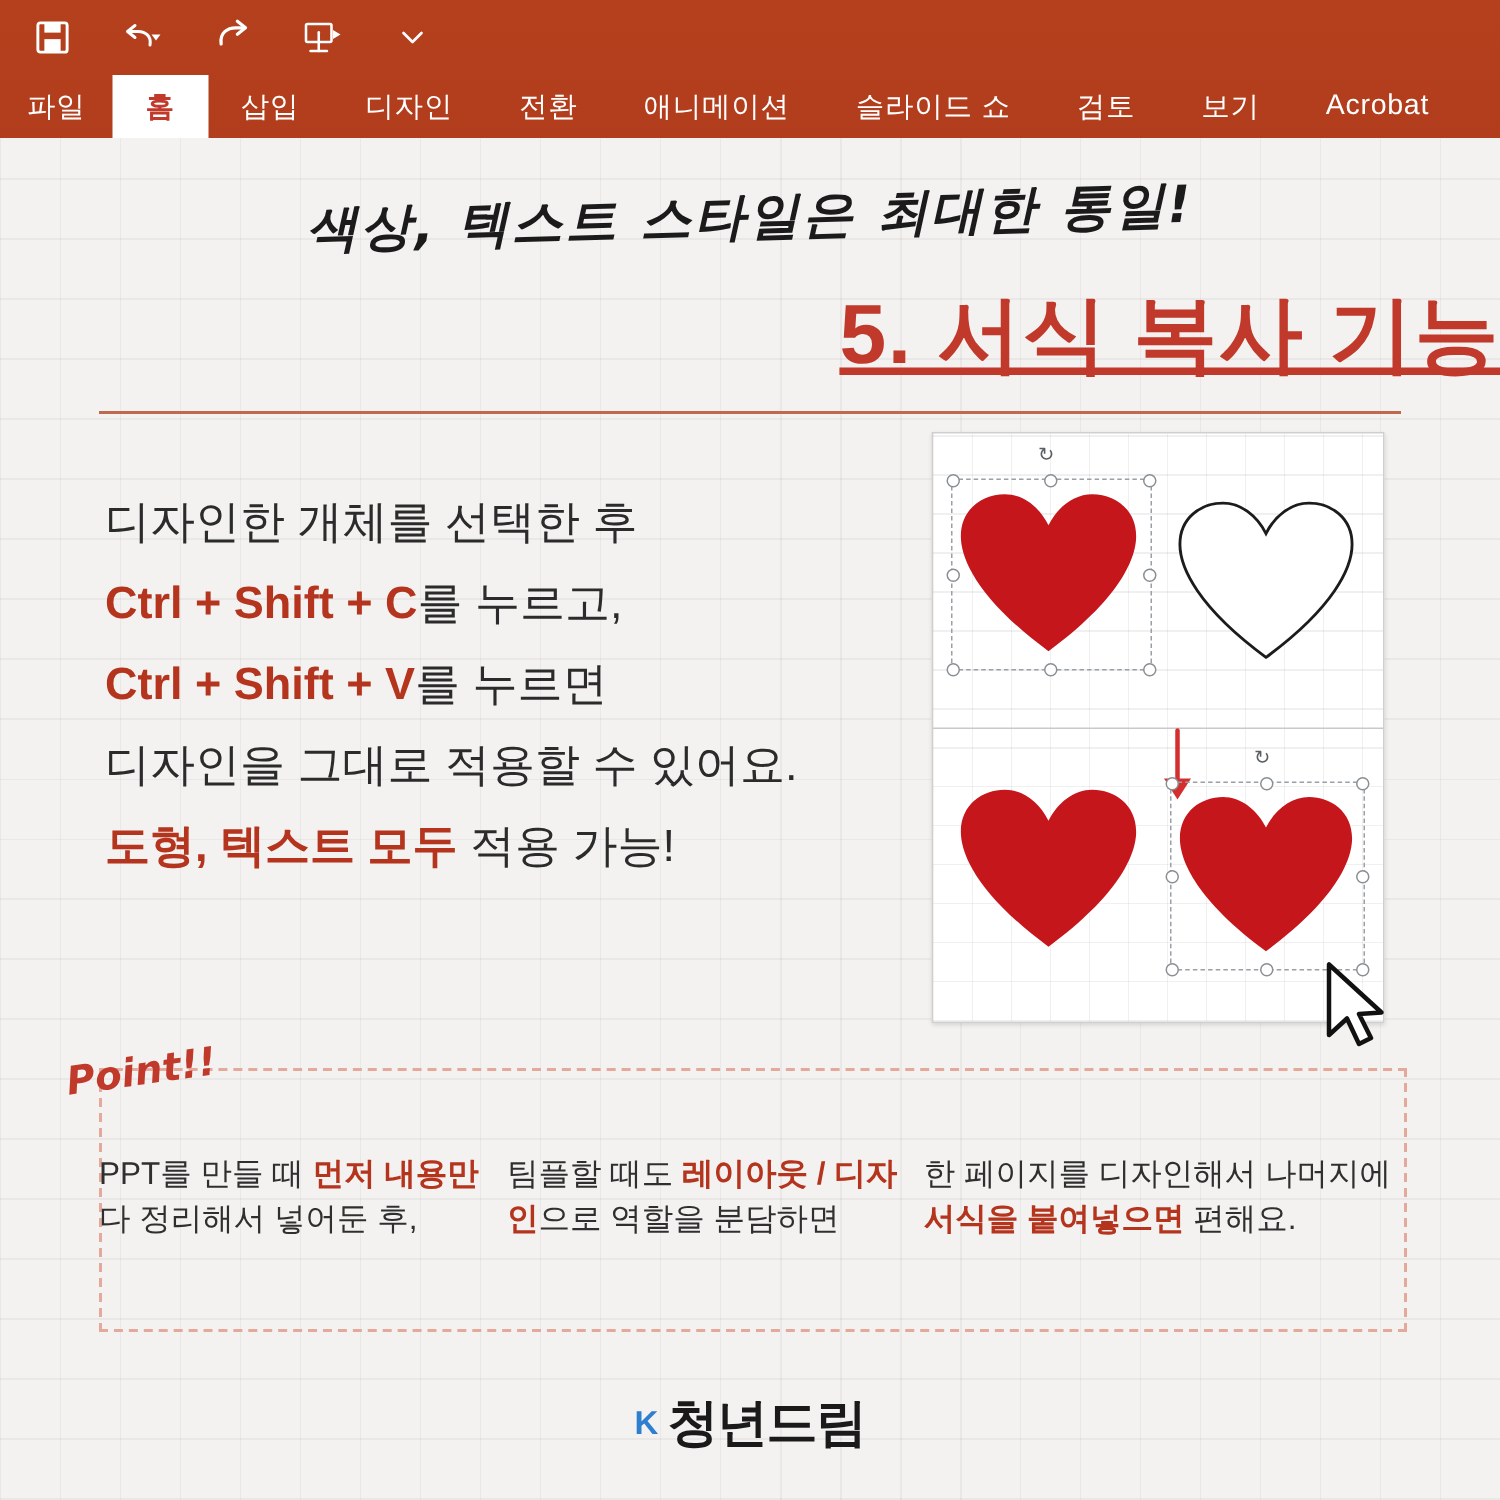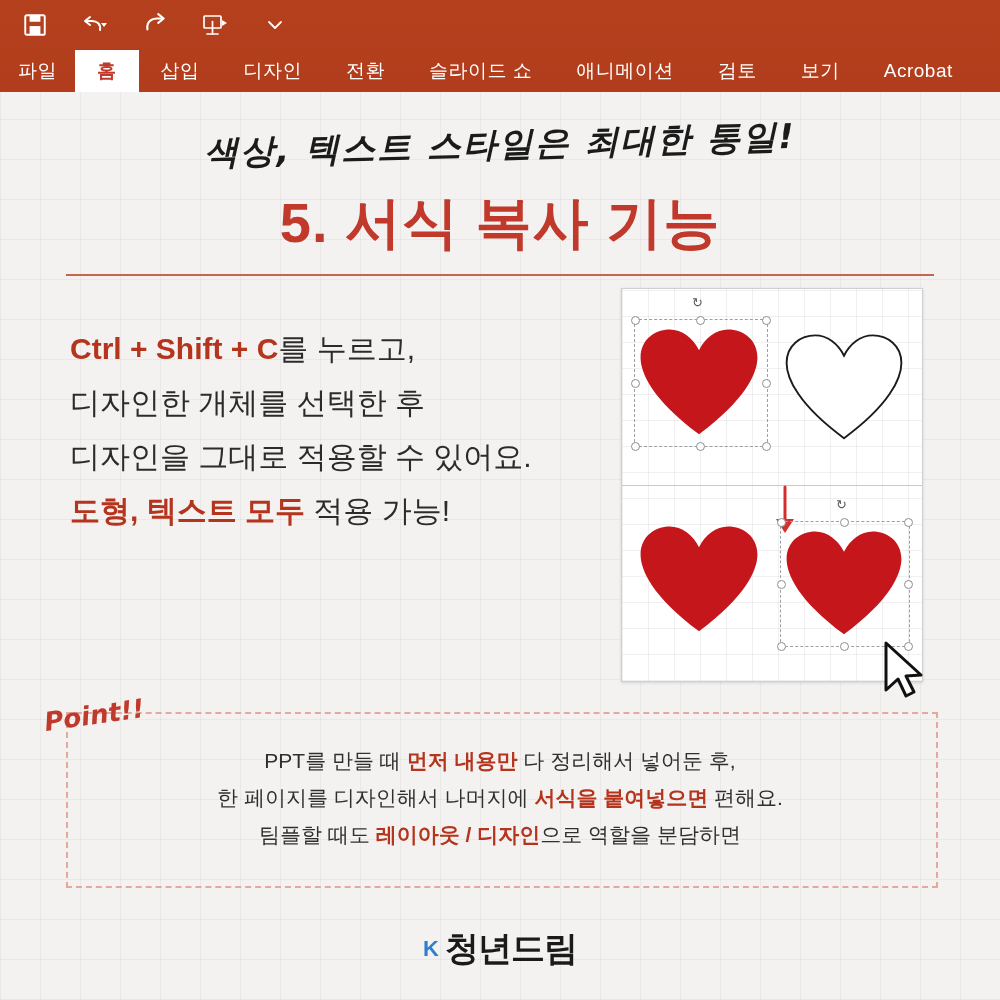--- a/index.html
+++ b/index.html
@@ -83,25 +83,26 @@
     font-family: "DejaVu Sans", sans-serif;
     font-weight: bold;
     font-style: italic;
     letter-spacing: 2px;
     transform: rotate(-1.6deg);
   }
   .headline {
     position: absolute;
     top: 186px;
     left: 0; width: 1000px;
-    text-align: center;
+    text-align: right;
     color: #c0392b;
     font-size: 56px;
     font-weight: bold;
     letter-spacing: 1px;
+    text-decoration: underline;
   }
   .rule {
     position: absolute;
     top: 274px;
     left: 66px;
     width: 868px;
     height: 2px;
     background: #c0694f;
   }
 
@@ -187,21 +188,21 @@
     height: 172px;
     border: 2px dashed #e3a99a;
   }
   .point-text {
     position: absolute;
     top: 712px;
     left: 66px;
     width: 868px;
     height: 172px;
     display: flex;
-    flex-direction: column;
+    flex-direction: row;
     align-items: center;
     justify-content: center;
     gap: 7px;
     color: #2f2f2f;
     font-size: 21px;
     line-height: 30px;
   }
   .point-badge {
     position: absolute;
     top: 700px;
@@ -290,47 +291,50 @@
       <div class="tab">
           <span>삽입</span>
         </div>
       <div class="tab">
           <span>디자인</span>
         </div>
       <div class="tab">
           <span>전환</span>
         </div>
       <div class="tab">
+          <span>애니메이션</span>
+        </div>
+      <div class="tab">
           <span>슬라이드 쇼</span>
-        </div>
-      <div class="tab">
-          <span>애니메이션</span>
         </div>
       <div class="tab">
           <span>검토</span>
         </div>
       <div class="tab">
           <span>보기</span>
         </div>
       <div class="tab">
           <span>Acrobat</span>
         </div>
     </div>
   </div>
 
   <div class="handwrite">색상, 텍스트 스타일은 최대한 통일!</div>
   <div class="headline">5. 서식 복사 기능</div>
   <div class="rule"></div>
 
   <div class="body-text">
     <div class="ln">
+      <span>디자인한 개체를 선택한 후</span>
+    </div>
+    <div class="ln">
       <span class="accent">Ctrl + Shift + C</span><span>를 누르고,</span>
     </div>
     <div class="ln">
-      <span>디자인한 개체를 선택한 후</span>
+      <span class="accent">Ctrl + Shift + V</span><span>를 누르면</span>
     </div>
     <div class="ln">
       <span>디자인을 그대로 적용할 수 있어요.</span>
     </div>
     <div class="ln">
       <span class="accent">도형, 텍스트 모두</span><span> 적용 가능!</span>
     </div>
   </div>
 
   <div class="shot">
@@ -385,24 +389,24 @@
 
   <div class="point-box"></div>
   <div class="point-badge">
     <span>Point!!</span>
   </div>
   <div class="point-text">
     <div>
       <span>PPT를 만들 때 </span><span class="accent">먼저 내용만</span><span> 다 정리해서 넣어둔 후,</span>
     </div>
     <div>
+      <span>팀플할 때도 </span><span class="accent">레이아웃 / 디자인</span><span>으로 역할을 분담하면</span>
+    </div>
+    <div>
       <span>한 페이지를 디자인해서 나머지에 </span><span class="accent">서식을 붙여넣으면</span><span> 편해요.</span>
-    </div>
-    <div>
-      <span>팀플할 때도 </span><span class="accent">레이아웃 / 디자인</span><span>으로 역할을 분담하면</span>
     </div>
   </div>
 
   <div class="logo">
     <span class="logo-mark">K</span>
     <span class="logo-text">청년드림</span>
   </div>
 
 </div>
 

